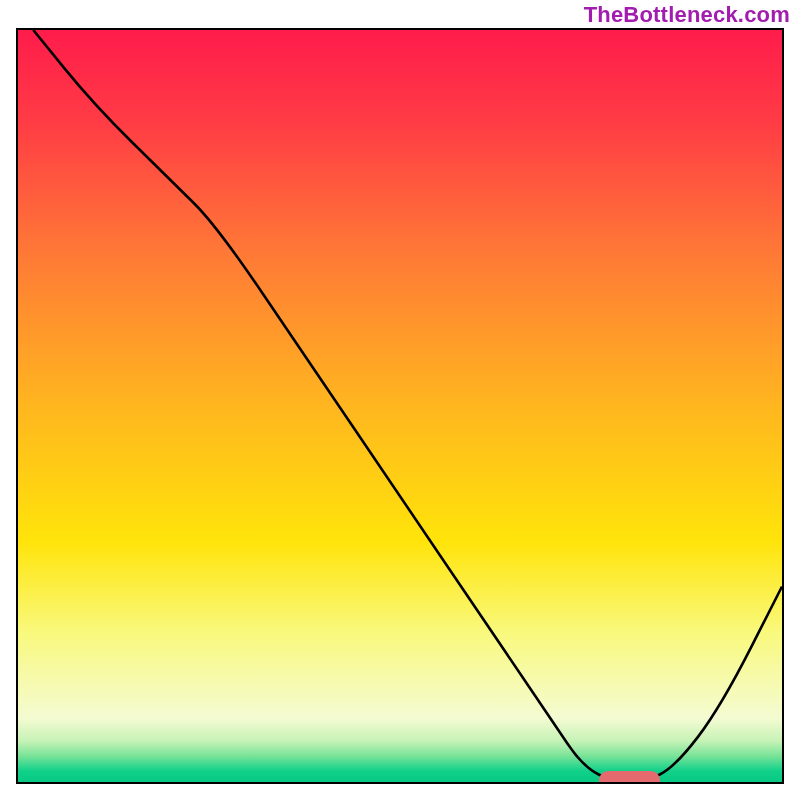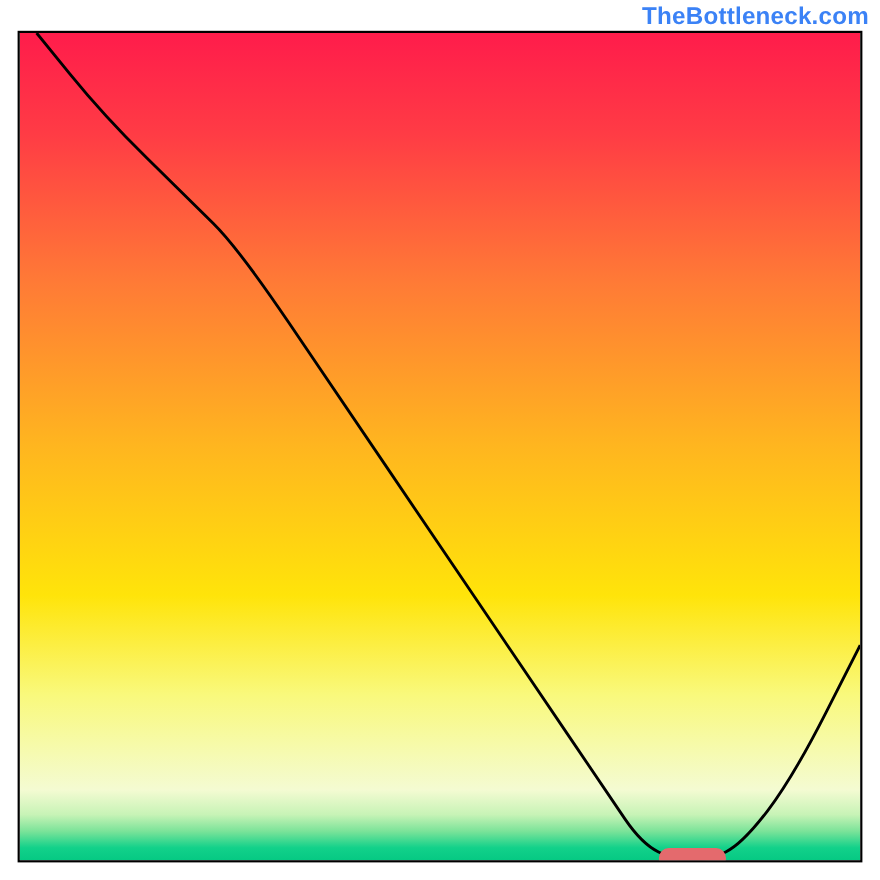--- a/index.html
+++ b/index.html
@@ -10,21 +10,21 @@
     background: #ffffff;
     overflow: hidden;
     font-family: Arial, Helvetica, sans-serif;
   }
   .watermark {
     position: absolute;
     top: 2px;
     right: 10px;
     font-size: 22px;
     font-weight: 600;
-    color: #3b82f6;
+    color: #a21caf;
     letter-spacing: 0.2px;
     z-index: 10;
   }
   .plot {
     position: absolute;
     left: 16px;
     top: 28px;
     width: 768px;
     height: 756px;
     border: 2.5px solid #000;   

